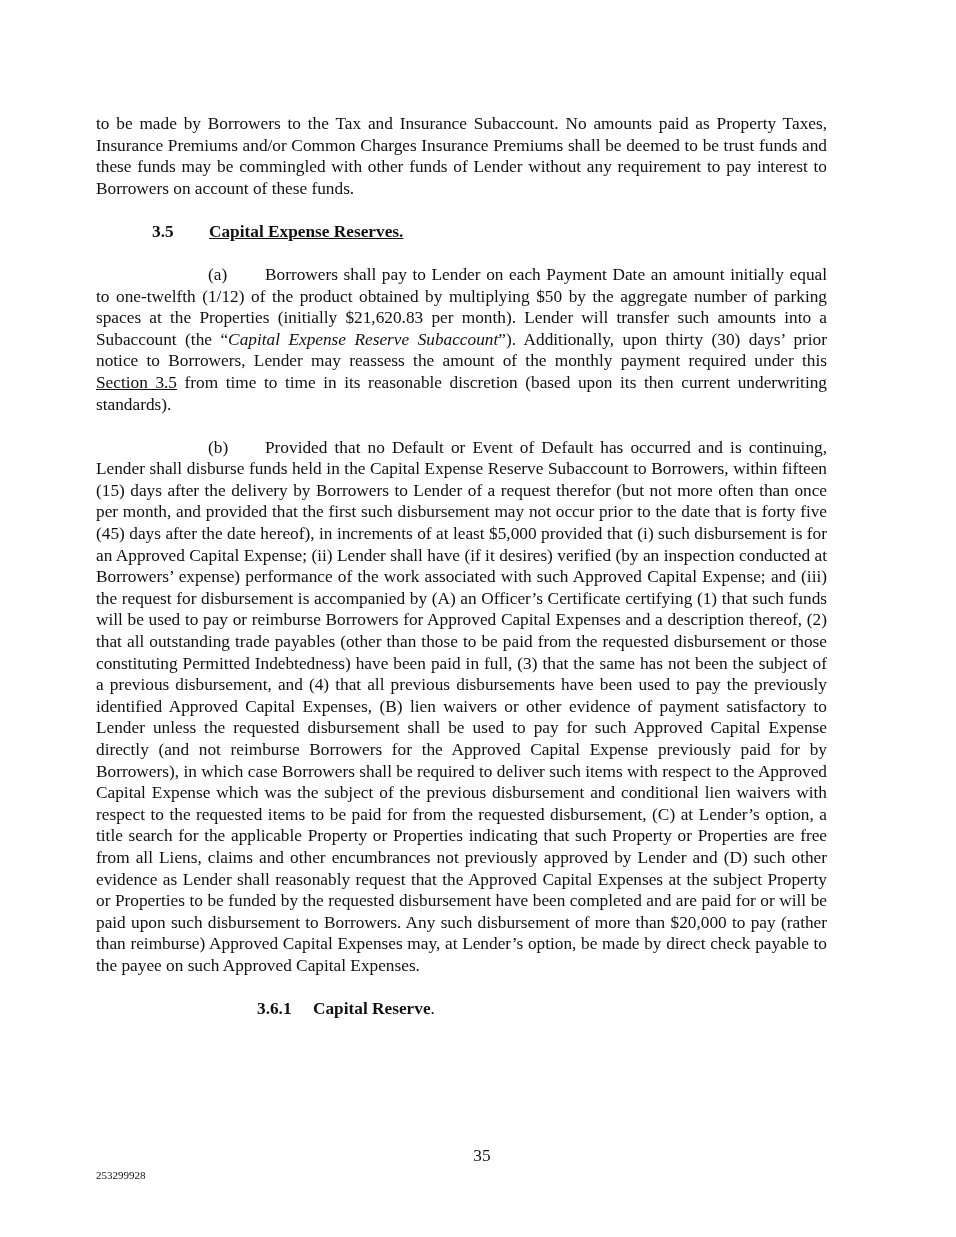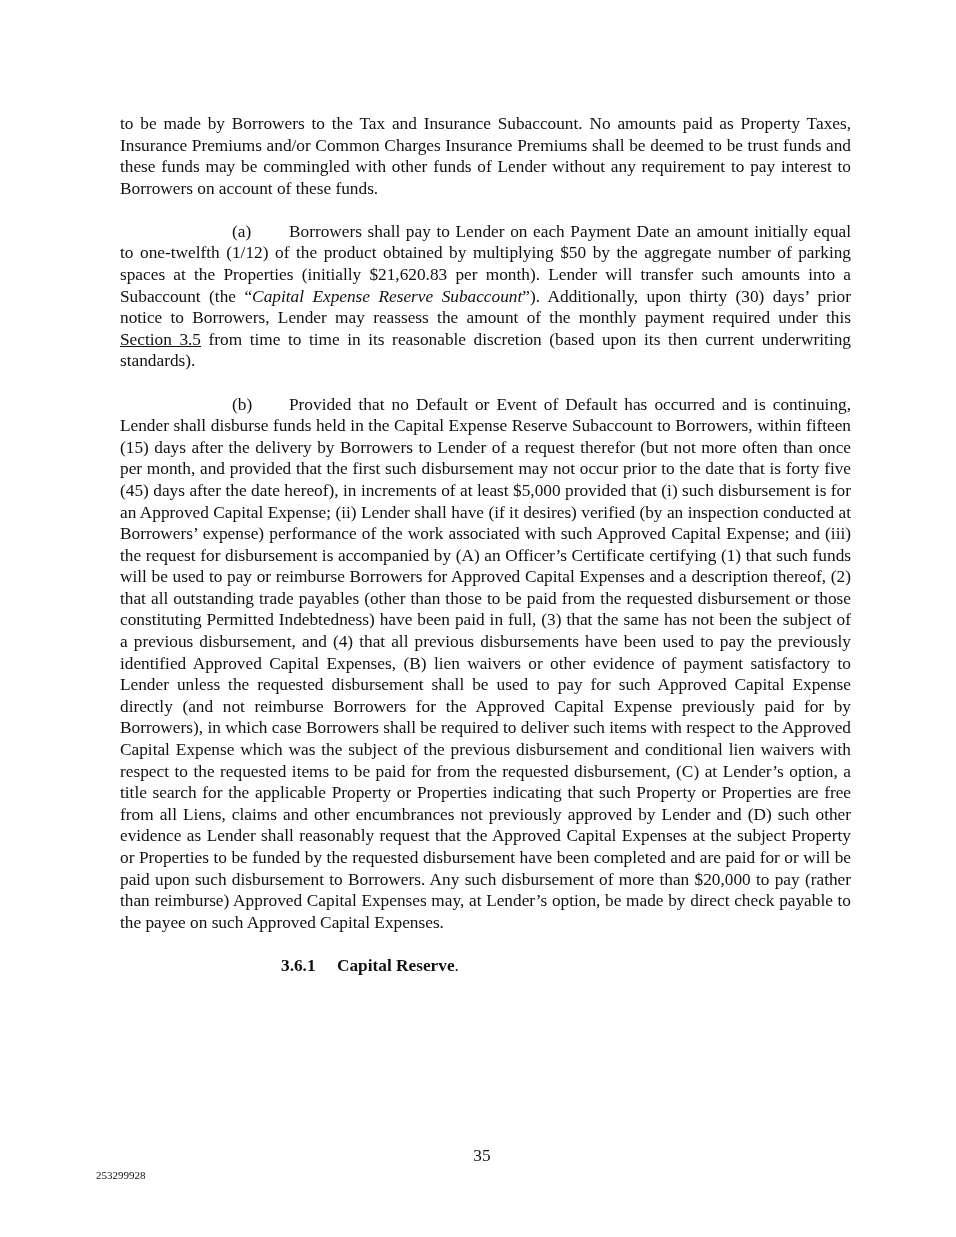--- a/index.html
+++ b/index.html
@@ -1,18 +1,18 @@
 <!DOCTYPE html>
 <html><head>
 <meta charset="utf-8">
 <style>
   html, body { margin: 0; padding: 0; background: #ffffff; }
   body { width: 956px; height: 1237px; position: relative; overflow: hidden;
          font-family: "Liberation Serif", "DejaVu Serif", serif; color: #111; }
-  .page { position: absolute; left: 120px; top: 113px; width: 731px; }
+  .page { position: absolute; left: 96px; top: 113px; width: 731px; }
   p { margin: 0; font-size: 17.3px; line-height: 21.6px; text-align: justify; text-align-last: left; }
   .para { margin-bottom: 21.5px; }
   .indent { text-indent: 112px; }
   .enum { display: inline-block; width: 57px; text-indent: 0; }
   h2 { margin: 0 0 21.5px 0; font-size: 17.3px; line-height: 21.6px; font-weight: bold; }
   h2 .num { display: inline-block; width: 57px; padding-left: 56px; }
   h2 .ttl { text-decoration: underline; }
   h3 { margin: 0; font-size: 17.3px; line-height: 21.6px; font-weight: bold; padding-left: 113px; }
   h3 .num { display: inline-block; width: 56px; margin-left: 48px; }
   h3 .dot { font-weight: normal; }
@@ -20,20 +20,23 @@
   .bi { font-weight: normal; font-style: italic; }
   .page-number { position: absolute; top: 1146px; left: 4px; width: 956px; text-align: center; font-size: 17.3px; }
   .doc-id { position: absolute; top: 1169px; left: 96px; font-size: 11px; }
 </style>
 </head>
 <body>
 
 <div class="page">
   <p class="para">to be made by Borrowers to the Tax and Insurance Subaccount.  No amounts paid as Property Taxes, Insurance Premiums and/or Common Charges Insurance Premiums shall be deemed to be trust funds and these funds may be commingled with other funds of Lender without any requirement to pay interest to Borrowers on account of these funds.</p>
 
+  <h2>
+    <span class="num">3.5</span><span class="ttl">Capital Expense Reserves.</span>
+  </h2>
 
   <p class="para indent"><span class="enum">(a)</span><span>Borrowers shall pay to Lender on each Payment Date an amount initially equal to one-twelfth (1/12) of the product obtained by multiplying $50 by the aggregate number of parking spaces at the Properties (initially $21,620.83 per month).  Lender will transfer such amounts into a Subaccount (the “</span><span class="bi">Capital Expense Reserve Subaccount</span><span>”).  Additionally, upon thirty (30) days’ prior notice to Borrowers, Lender may reassess the amount of the monthly payment required under this </span><u>Section 3.5</u><span> from time to time in its reasonable discretion (based upon its then current underwriting standards).</span></p>
 
   <p class="para indent"><span class="enum">(b)</span><span>Provided that no Default or Event of Default has occurred and is continuing, Lender shall disburse funds held in the Capital Expense Reserve Subaccount to Borrowers, within fifteen (15) days after the delivery by Borrowers to Lender of a request therefor (but not more often than once per month, and provided that the first such disbursement may not occur prior to the date that is forty five (45) days after the date hereof), in increments of at least $5,000 provided that (i) such disbursement is for an Approved Capital Expense; (ii) Lender shall have (if it desires) verified (by an inspection conducted at Borrowers’ expense) performance of the work associated with such Approved Capital Expense; and (iii) the request for disbursement is accompanied by (A) an Officer’s Certificate certifying (1) that such funds will be used to pay or reimburse Borrowers for Approved Capital Expenses and a description thereof, (2) that all outstanding trade payables (other than those to be paid from the requested disbursement or those constituting Permitted Indebtedness) have been paid in full, (3) that the same has not been the subject of a previous disbursement, and (4) that all previous disbursements have been used to pay the previously identified Approved Capital Expenses, (B) lien waivers or other evidence of payment satisfactory to Lender unless the requested disbursement shall be used to pay for such Approved Capital Expense directly (and not reimburse Borrowers for the Approved Capital Expense previously paid for by Borrowers), in which case Borrowers shall be required to deliver such items with respect to the Approved Capital Expense which was the subject of the previous disbursement and conditional lien waivers with respect to the requested items to be paid for from the requested disbursement, (C) at Lender’s option, a title search for the applicable Property or Properties indicating that such Property or Properties are free from all Liens, claims and other encumbrances not previously approved by Lender and (D) such other evidence as Lender shall reasonably request that the Approved Capital Expenses at the subject Property or Properties to be funded by the requested disbursement have been completed and are paid for or will be paid upon such disbursement to Borrowers.  Any such disbursement of more than $20,000 to pay (rather than reimburse) Approved Capital Expenses may, at Lender’s option, be made by direct check payable to the payee on such Approved Capital Expenses.</span></p>
 
 
   <h3>
     <span class="num">3.6.1</span><span>Capital Reserve</span><span class="dot">.</span>
   </h3>
 </div>

